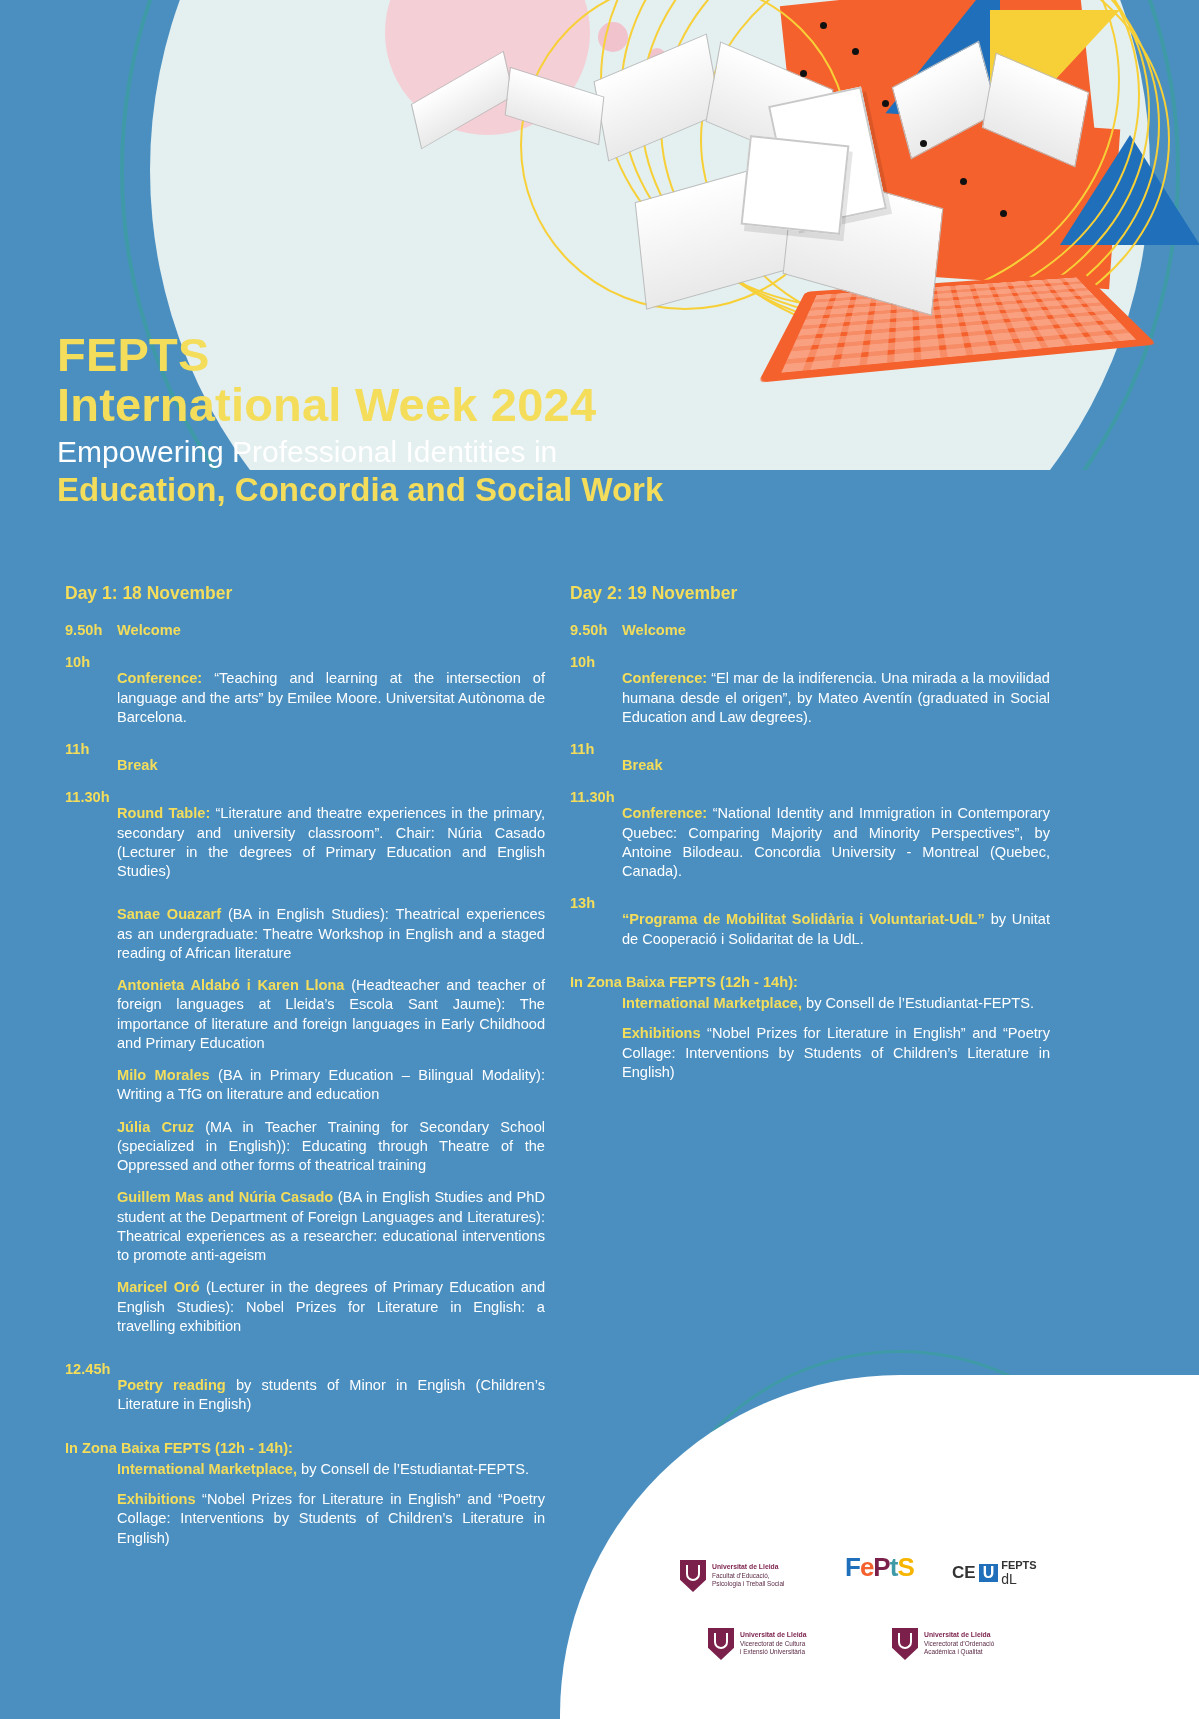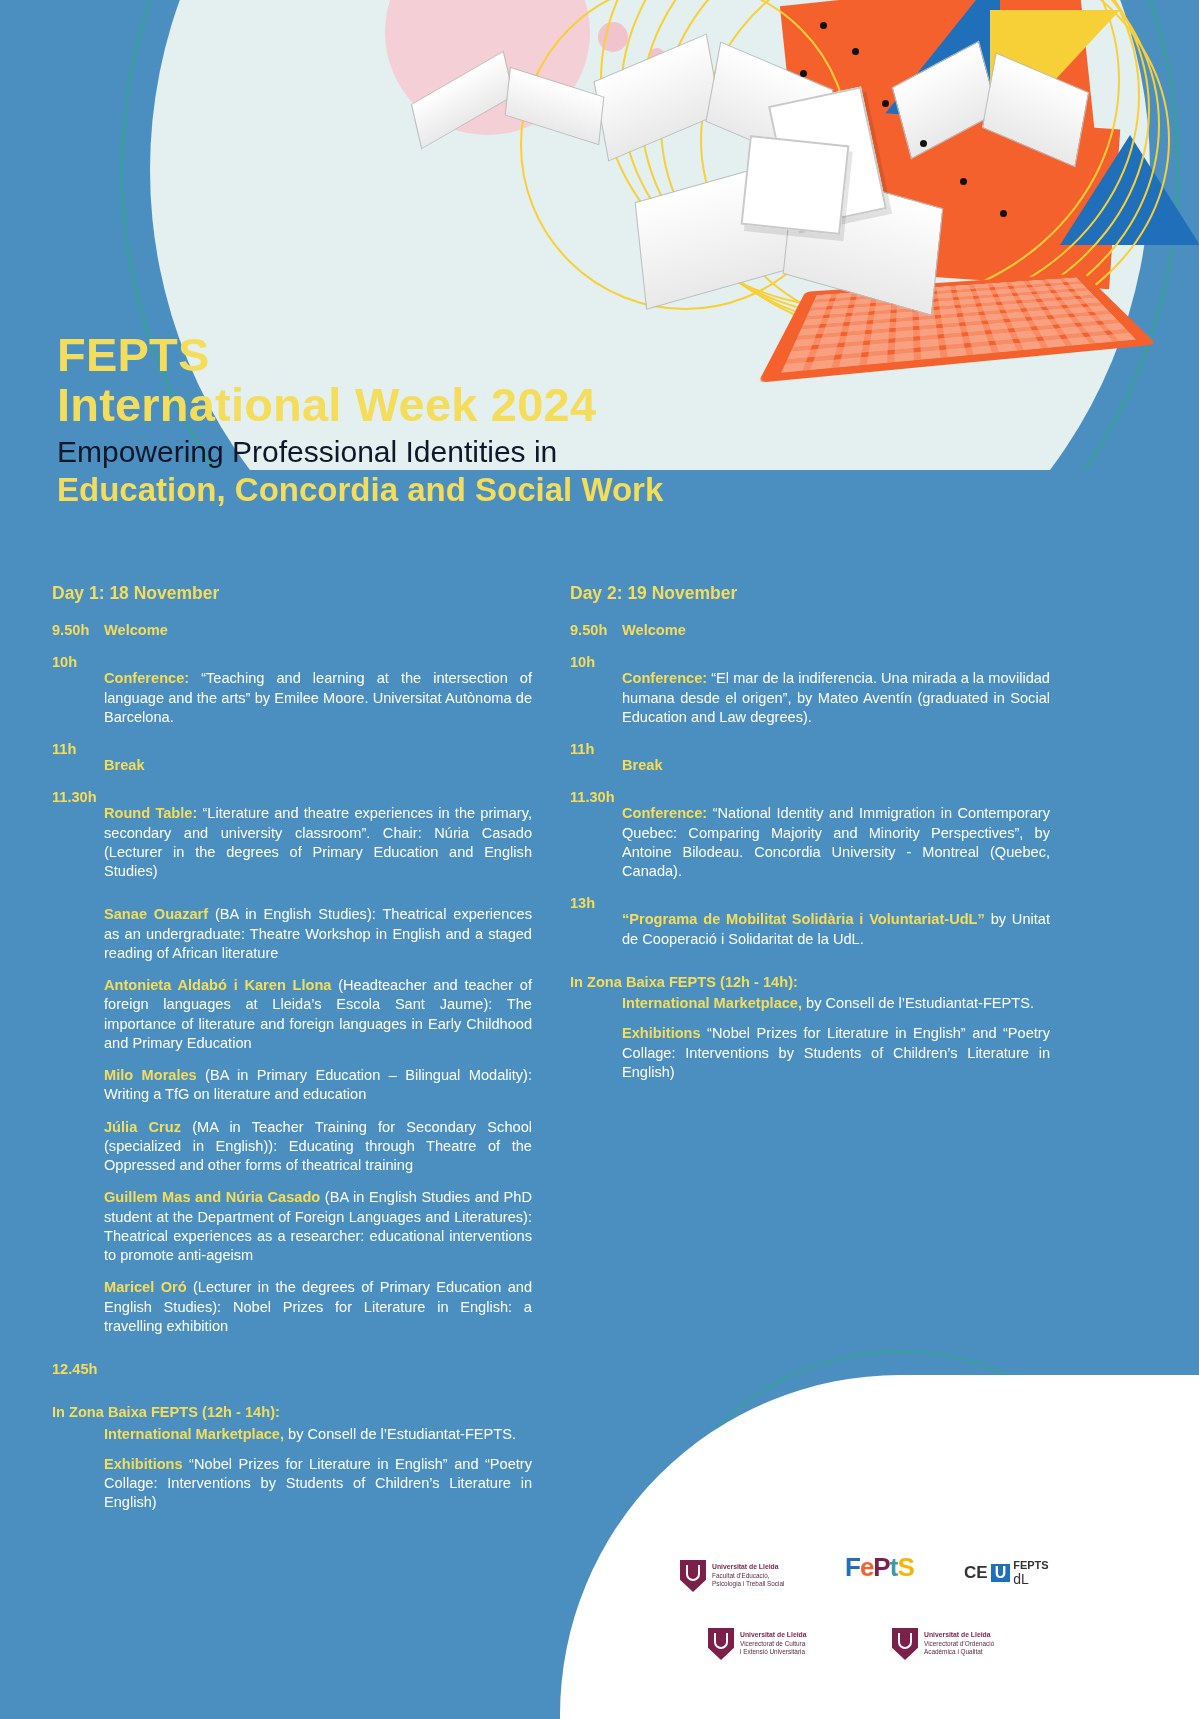--- a/index.html
+++ b/index.html
@@ -157,21 +157,21 @@
   }
   .t1 {
     font-size: 47px;
     font-weight: bold;
     color: #f4dd5a;
     line-height: 1.06;
     letter-spacing: .2px;
   }
   .t2 {
     font-size: 30px;
-    color: #0f172a;
+    color: #ffffff;
     line-height: 1.2;
     margin-top: 4px;
   }
   .t3 {
     font-size: 33px;
     font-weight: bold;
     color: #f4dd5a;
     line-height: 1.18;
     margin-top: 1px;
   }
@@ -183,21 +183,21 @@
     width: 1199px;
     z-index: 6;
   }
   .col {
     position: absolute;
     width: 480px;
     color: #ffffff;
     font-size: 14.6px;
     line-height: 1.32;
   }
-  .col-left { left: 52px; }
+  .col-left { left: 65px; }
   .col-right { left: 570px; }
 
   .day-head {
     color: #f4dd5a;
     font-weight: bold;
     font-size: 17.5px;
     margin-bottom: 16px;
   }
   .row {
     display: flex;
@@ -381,20 +381,21 @@
     <div class="sub"><span class="lbl">Antonieta Aldabó i Karen Llona</span><span> (Headteacher and teacher of foreign languages at Lleida’s Escola Sant Jaume): The importance of literature and foreign languages in Early Childhood and Primary Education</span></div>
     <div class="sub"><span class="lbl">Milo Morales</span><span> (BA in Primary Education – Bilingual Modality): Writing a TfG on literature and education</span></div>
     <div class="sub"><span class="lbl">Júlia Cruz</span><span> (MA in Teacher Training for Secondary School (specialized in English)): Educating through Theatre of the Oppressed and other forms of theatrical training</span></div>
     <div class="sub"><span class="lbl">Guillem Mas and Núria Casado</span><span> (BA in English Studies and PhD student at the Department of Foreign Languages and Literatures): Theatrical experiences as a researcher: educational interventions to promote anti-ageism</span></div>
     <div class="sub"><span class="lbl">Maricel Oró</span><span> (Lecturer in the degrees of Primary Education and English Studies): Nobel Prizes for Literature in English: a travelling exhibition</span></div>
 
     <div class="gap"></div>
 
     <div class="row">
       <div class="time w1">12.45h</div>
+      <div class="body"><span class="lbl">Poetry reading</span><span> by students of Minor in English (Children’s Literature in English)</span></div>
     </div>
 
     <div class="gap"></div>
 
     <div class="zona-head">In Zona Baixa FEPTS (12h - 14h):</div>
     <div class="zona-body"><span class="lbl">International Marketplace,</span><span> by Consell de l’Estudiantat-FEPTS.</span></div>
     <div class="gap"></div>
     <div class="zona-body"><span class="lbl">Exhibitions</span><span> “Nobel Prizes for Literature in English” and “Poetry Collage: Interventions by Students of Children’s Literature in English)</span></div>
   </div>
 
@@ -443,21 +444,21 @@
       <div class="ln1">Universitat de Lleida</div>
       <div>Facultat d’Educació,</div>
       <div>Psicologia i Treball Social</div>
     </div>
   </div>
 
   <div class="fepts-logo" style="left:165px; top:-8px;">
     <span>F</span><span>e</span><span>P</span><span>t</span><span>S</span>
   </div>
 
-  <div class="ceudl" style="left:284px; top:0px;">
+  <div class="ceudl" style="left:272px; top:0px;">
     <div class="ce">CE</div>
     <div class="ublock">U</div>
     <div class="stack">
       <div class="a">FEPTS</div>
       <div class="b">dL</div>
     </div>
   </div>
 
   <div class="logo-unit" style="left:28px; top:68px;">
     <div class="shield"></div>

